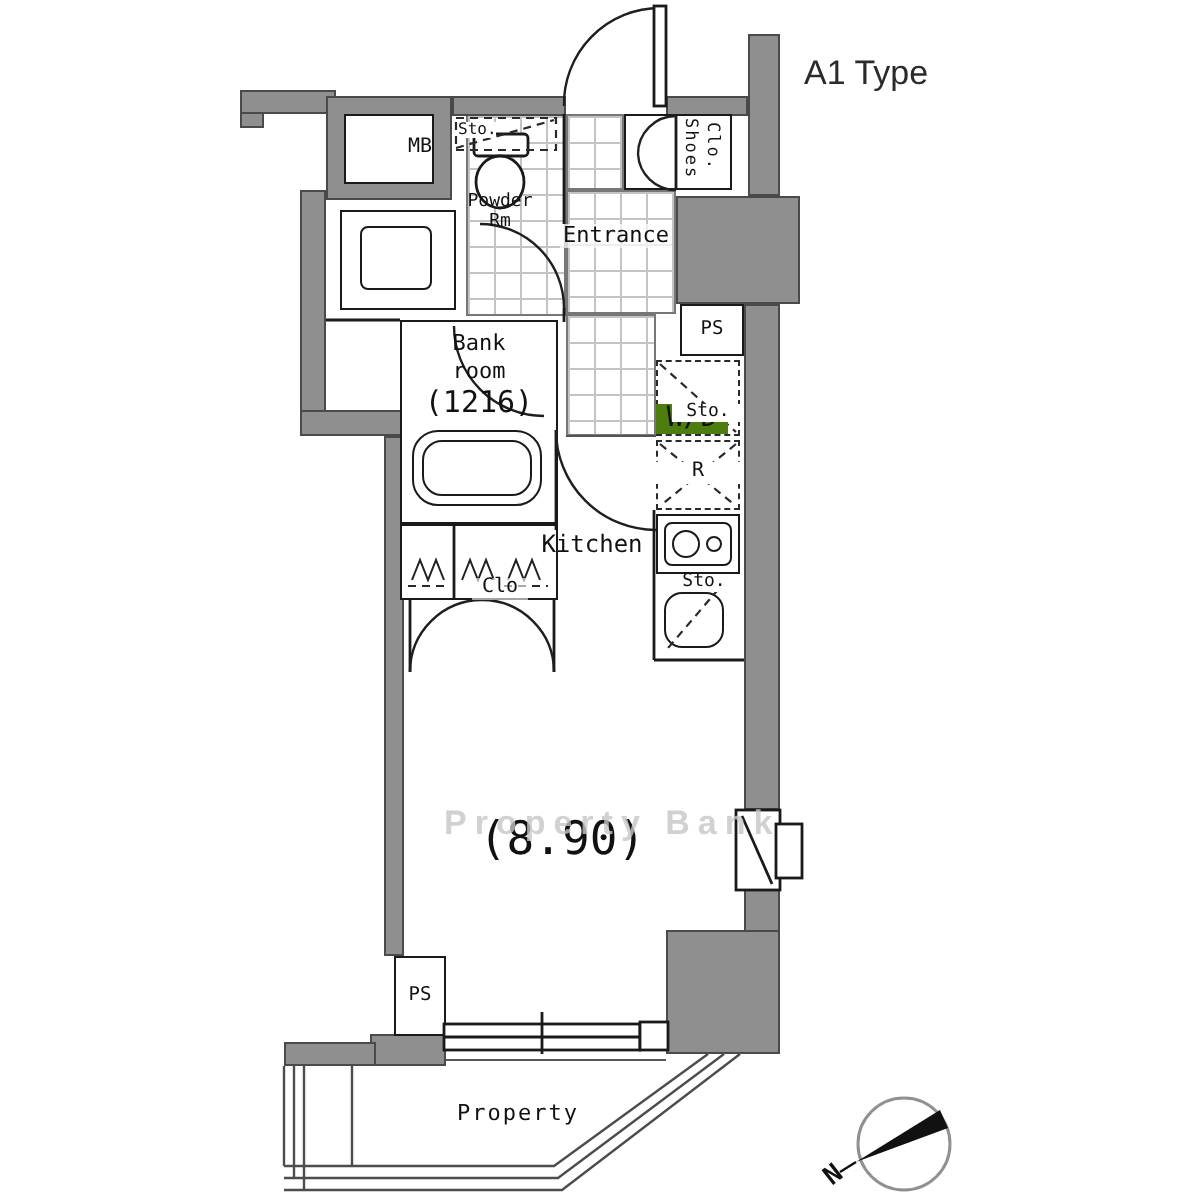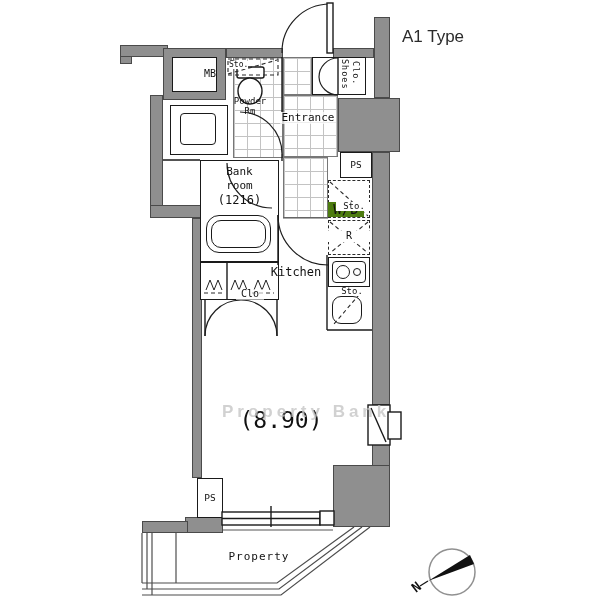--- a/index.html
+++ b/index.html
@@ -159,21 +159,21 @@
 
   <div class="lbl" style="left:229px;top:61px;font-size:8px;background:#fff;">Sto.</div>
   <div class="lbl" style="left:226px;top:97px;width:48px;font-size:9px;">Powder</div>
   <div class="lbl" style="left:226px;top:107px;width:48px;font-size:9px;text-align:center;">Rm</div>
   <div class="lbl" style="left:280px;top:112px;width:56px;font-size:11px;background:rgba(255,255,255,.7);">Entrance</div>
   <div class="vtext" style="left:340px;top:59px;">Shoes</div>
   <div class="vtext" style="left:351px;top:61px;">Clo.</div>
 
   <div class="lbl" style="left:200px;top:166px;width:79px;font-size:11px;">Bank</div>
   <div class="lbl" style="left:200px;top:180px;width:79px;font-size:11px;">room</div>
-  <div class="lbl" style="left:200px;top:194px;width:79px;font-size:12px;">(1216)</div>
+  <div class="lbl" style="left:200px;top:194px;width:79px;font-size:15px;">(1216)</div>
   <div class="lbl" style="left:236px;top:289px;width:28px;font-size:10px;background:rgba(255,255,255,.6);">Clo</div>
 
   <div class="lbl" style="left:328px;top:202px;width:36px;font-size:14px;background:#4d7c0f;">W/D</div>
   <div class="lbl" style="left:336px;top:202px;width:36px;font-size:9px;background:#fff;">Sto.</div>
   <div class="lbl" style="left:328px;top:231px;width:42px;font-size:10px;background:#fff;">R</div>
   <div class="lbl" style="left:268px;top:266px;width:56px;font-size:12px;">Kitchen</div>
   <div class="lbl" style="left:337px;top:287px;width:30px;font-size:9px;background:#fff;">Sto.</div>
 
   <div class="lbl" style="left:226px;top:408px;width:110px;font-size:23px;">(8.90)</div>
   <div class="watermark" style="left:222px;top:402px;">Property Bank</div>

